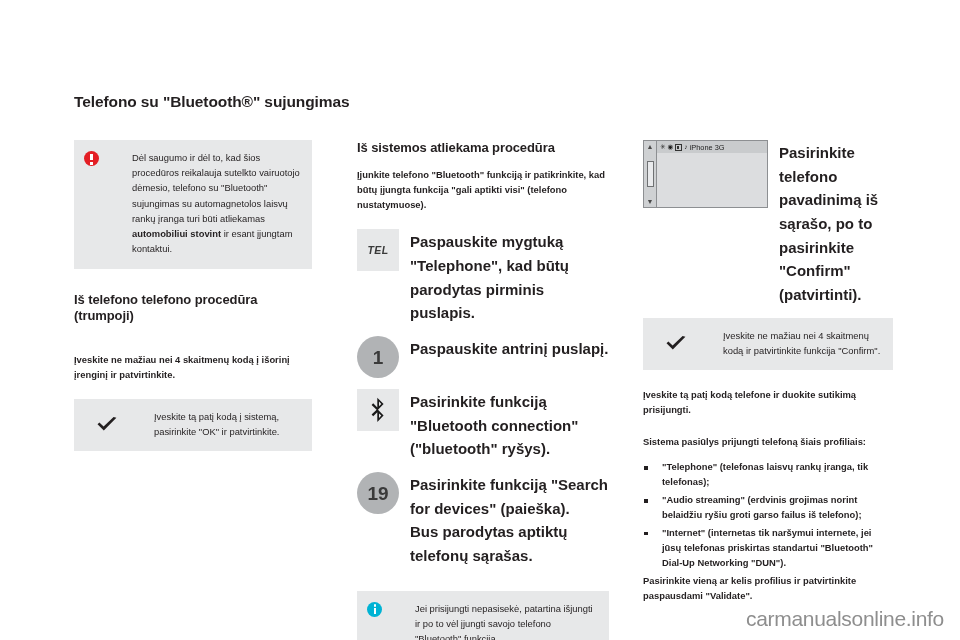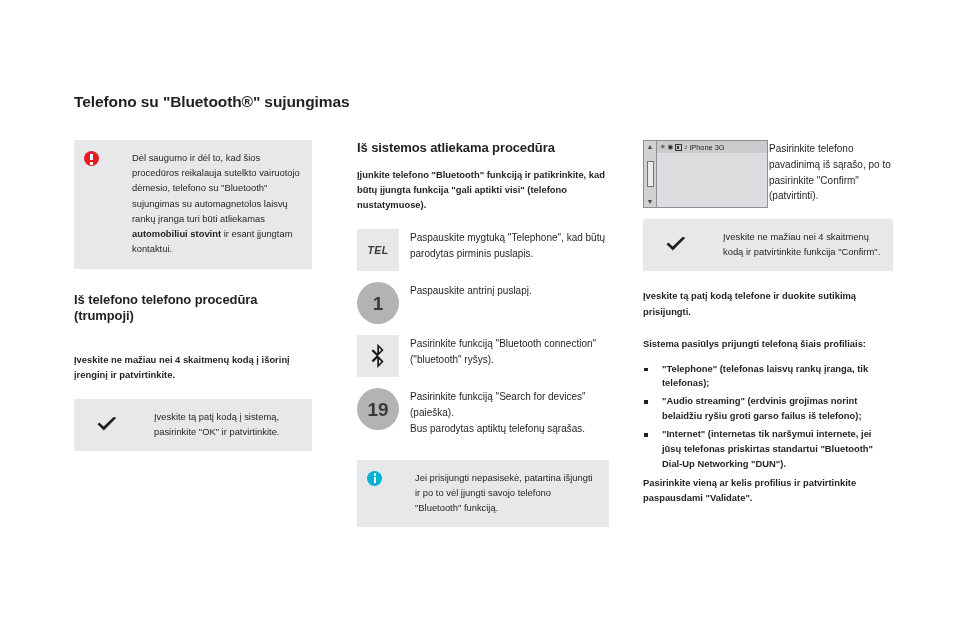--- a/index.html
+++ b/index.html
@@ -167,22 +167,22 @@
   }
   .step .marker .tel {
     font-size: 10.5px;
     font-weight: bold;
     color: #3a3a3a;
     letter-spacing: 0.4px;
     font-style: italic;
   }
   .step .desc {
     flex: 1 1 auto;
-    font-size: 10px;
-    font-weight: normal;
+    font-size: 15px;
+    font-weight: bold;
     line-height: 1.58;
     color: #231f20;
     padding-top: 1px;
   }
 
   
   .check-glyph {
     display: block;
     width: 22px; height: 17px;
   }
@@ -195,21 +195,21 @@
 
   
   .phone-widget {
     width: 125px;
     height: 68px;
     background: #dcdddf;
     border: 1px solid #8d8f92;
     box-sizing: border-box;
     display: flex;
     flex: 0 0 125px;
-    margin-right: 1px;
+    margin-right: 11px;
   }
   .pw-scroll {
     width: 13px;
     border-right: 1px solid #8d8f92;
     background: #cfd1d3;
     display: flex;
     flex-direction: column;
     align-items: center;
     justify-content: space-between;
     padding: 2px 0;
@@ -455,14 +455,15 @@
     <ul class="bullets">
       <li>"Telephone" (telefonas laisvų rankų įranga, tik telefonas);</li>
       <li>"Audio streaming" (erdvinis grojimas norint belaidžiu ryšiu groti garso failus iš telefono);</li>
       <li>"Internet" (internetas tik naršymui internete, jei jūsų telefonas priskirtas standartui "Bluetooth" Dial-Up Networking "DUN").</li>
     </ul>
 
     <div class="body-text bold">Pasirinkite vieną ar kelis profilius ir patvirtinkite paspausdami "Validate".</div>
 
   </div>
 
+  <div class="watermark">carmanualsonline.info</div>
 
 </div>
 
 </body></html>

